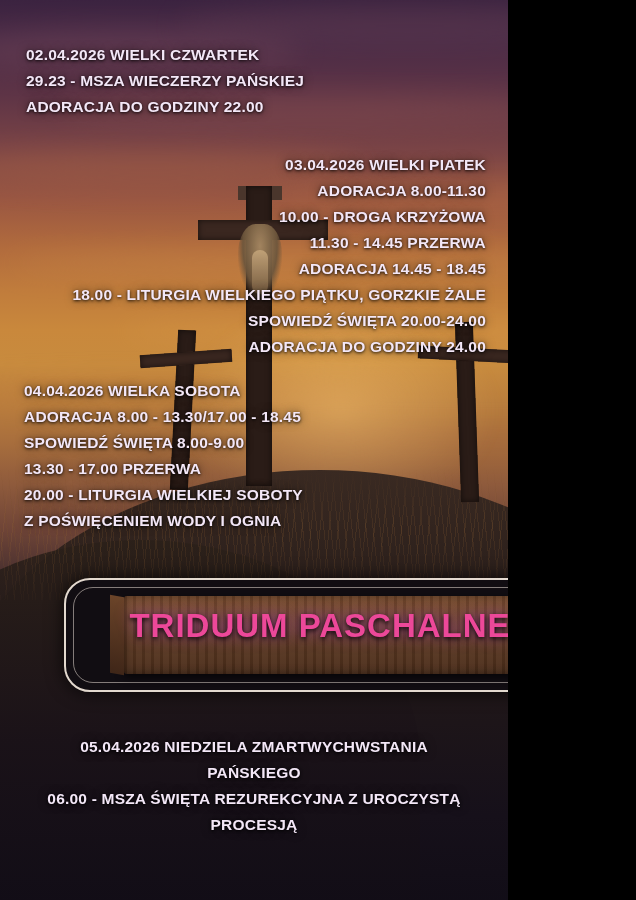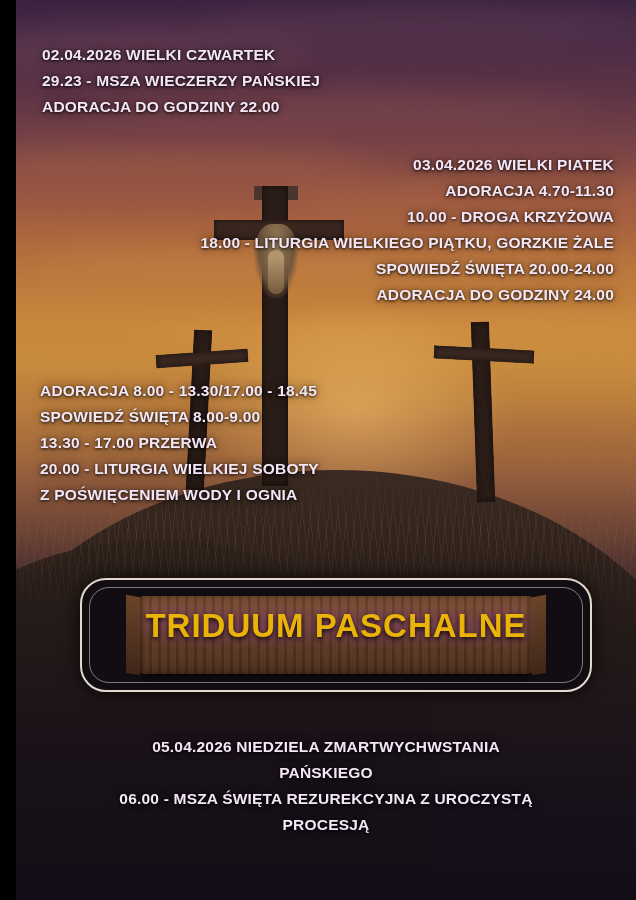--- a/index.html
+++ b/index.html
@@ -5,25 +5,24 @@
   html, body {
     margin: 0;
     padding: 0;
     background: #000;
   }
   body {
     font-family: "Liberation Sans", sans-serif;
   }
   .poster {
     position: relative;
-    width: 620px;
+    width: 508px;
     height: 900px;
     overflow: hidden;
     background: #120a14;
-    margin-left: 16px;
   }
 
   
   .sky {
     position: absolute;
     inset: 0;
     background:
       linear-gradient(to bottom,
         #3b2340 0px,
         #4a2b46 40px,
@@ -198,21 +197,21 @@
     top: 0;
     background: linear-gradient(to bottom, #6b4429, #3f2618);
   }
   .plank::before { left: -14px; transform: skewY(10deg); }
   .plank::after  { right: -14px; transform: skewY(-10deg); }
   .banner-title {
     position: absolute;
     left: 0; right: 0;
     top: 27px;
     text-align: center;
-    color: #eab308;
+    color: #ec4899;
     font-size: 33px;
     font-weight: bold;
     letter-spacing: 1px;
     text-shadow: 0 2px 5px rgba(0,0,0,.9), 0 0 16px rgba(180,60,220,.6);
   }
 </style>
 </head>
 <body>
 
 <div class="poster">
@@ -252,28 +251,31 @@
   </div>
 
   <div class="txt block-thursday">
     <div>02.04.2026 WIELKI CZWARTEK</div>
     <div>29.23 - MSZA WIECZERZY PAŃSKIEJ</div>
     <div>ADORACJA DO GODZINY 22.00</div>
   </div>
 
   <div class="txt block-friday">
     <div>03.04.2026 WIELKI PIATEK</div>
-    <div>ADORACJA 4.70-11.30</div>
+    <div>ADORACJA 8.00-11.30</div>
     <div>10.00 - DROGA KRZYŻOWA</div>
+    <div>11.30 - 14.45 PRZERWA</div>
+    <div>ADORACJA 14.45 - 18.45</div>
     <div>18.00 - LITURGIA WIELKIEGO PIĄTKU, GORZKIE ŻALE</div>
     <div>SPOWIEDŹ ŚWIĘTA 20.00-24.00</div>
     <div>ADORACJA DO GODZINY 24.00</div>
   </div>
 
   <div class="txt block-saturday">
+    <div>04.04.2026 WIELKA SOBOTA</div>
     <div>ADORACJA 8.00 - 13.30/17.00 - 18.45</div>
     <div>SPOWIEDŹ ŚWIĘTA 8.00-9.00</div>
     <div>13.30 - 17.00 PRZERWA</div>
     <div>20.00 - LITURGIA WIELKIEJ SOBOTY</div>
     <div> Z POŚWIĘCENIEM WODY I OGNIA</div>
   </div>
 
   <div class="banner">
     <div class="banner-inner"></div>
     <div class="plank"></div>

